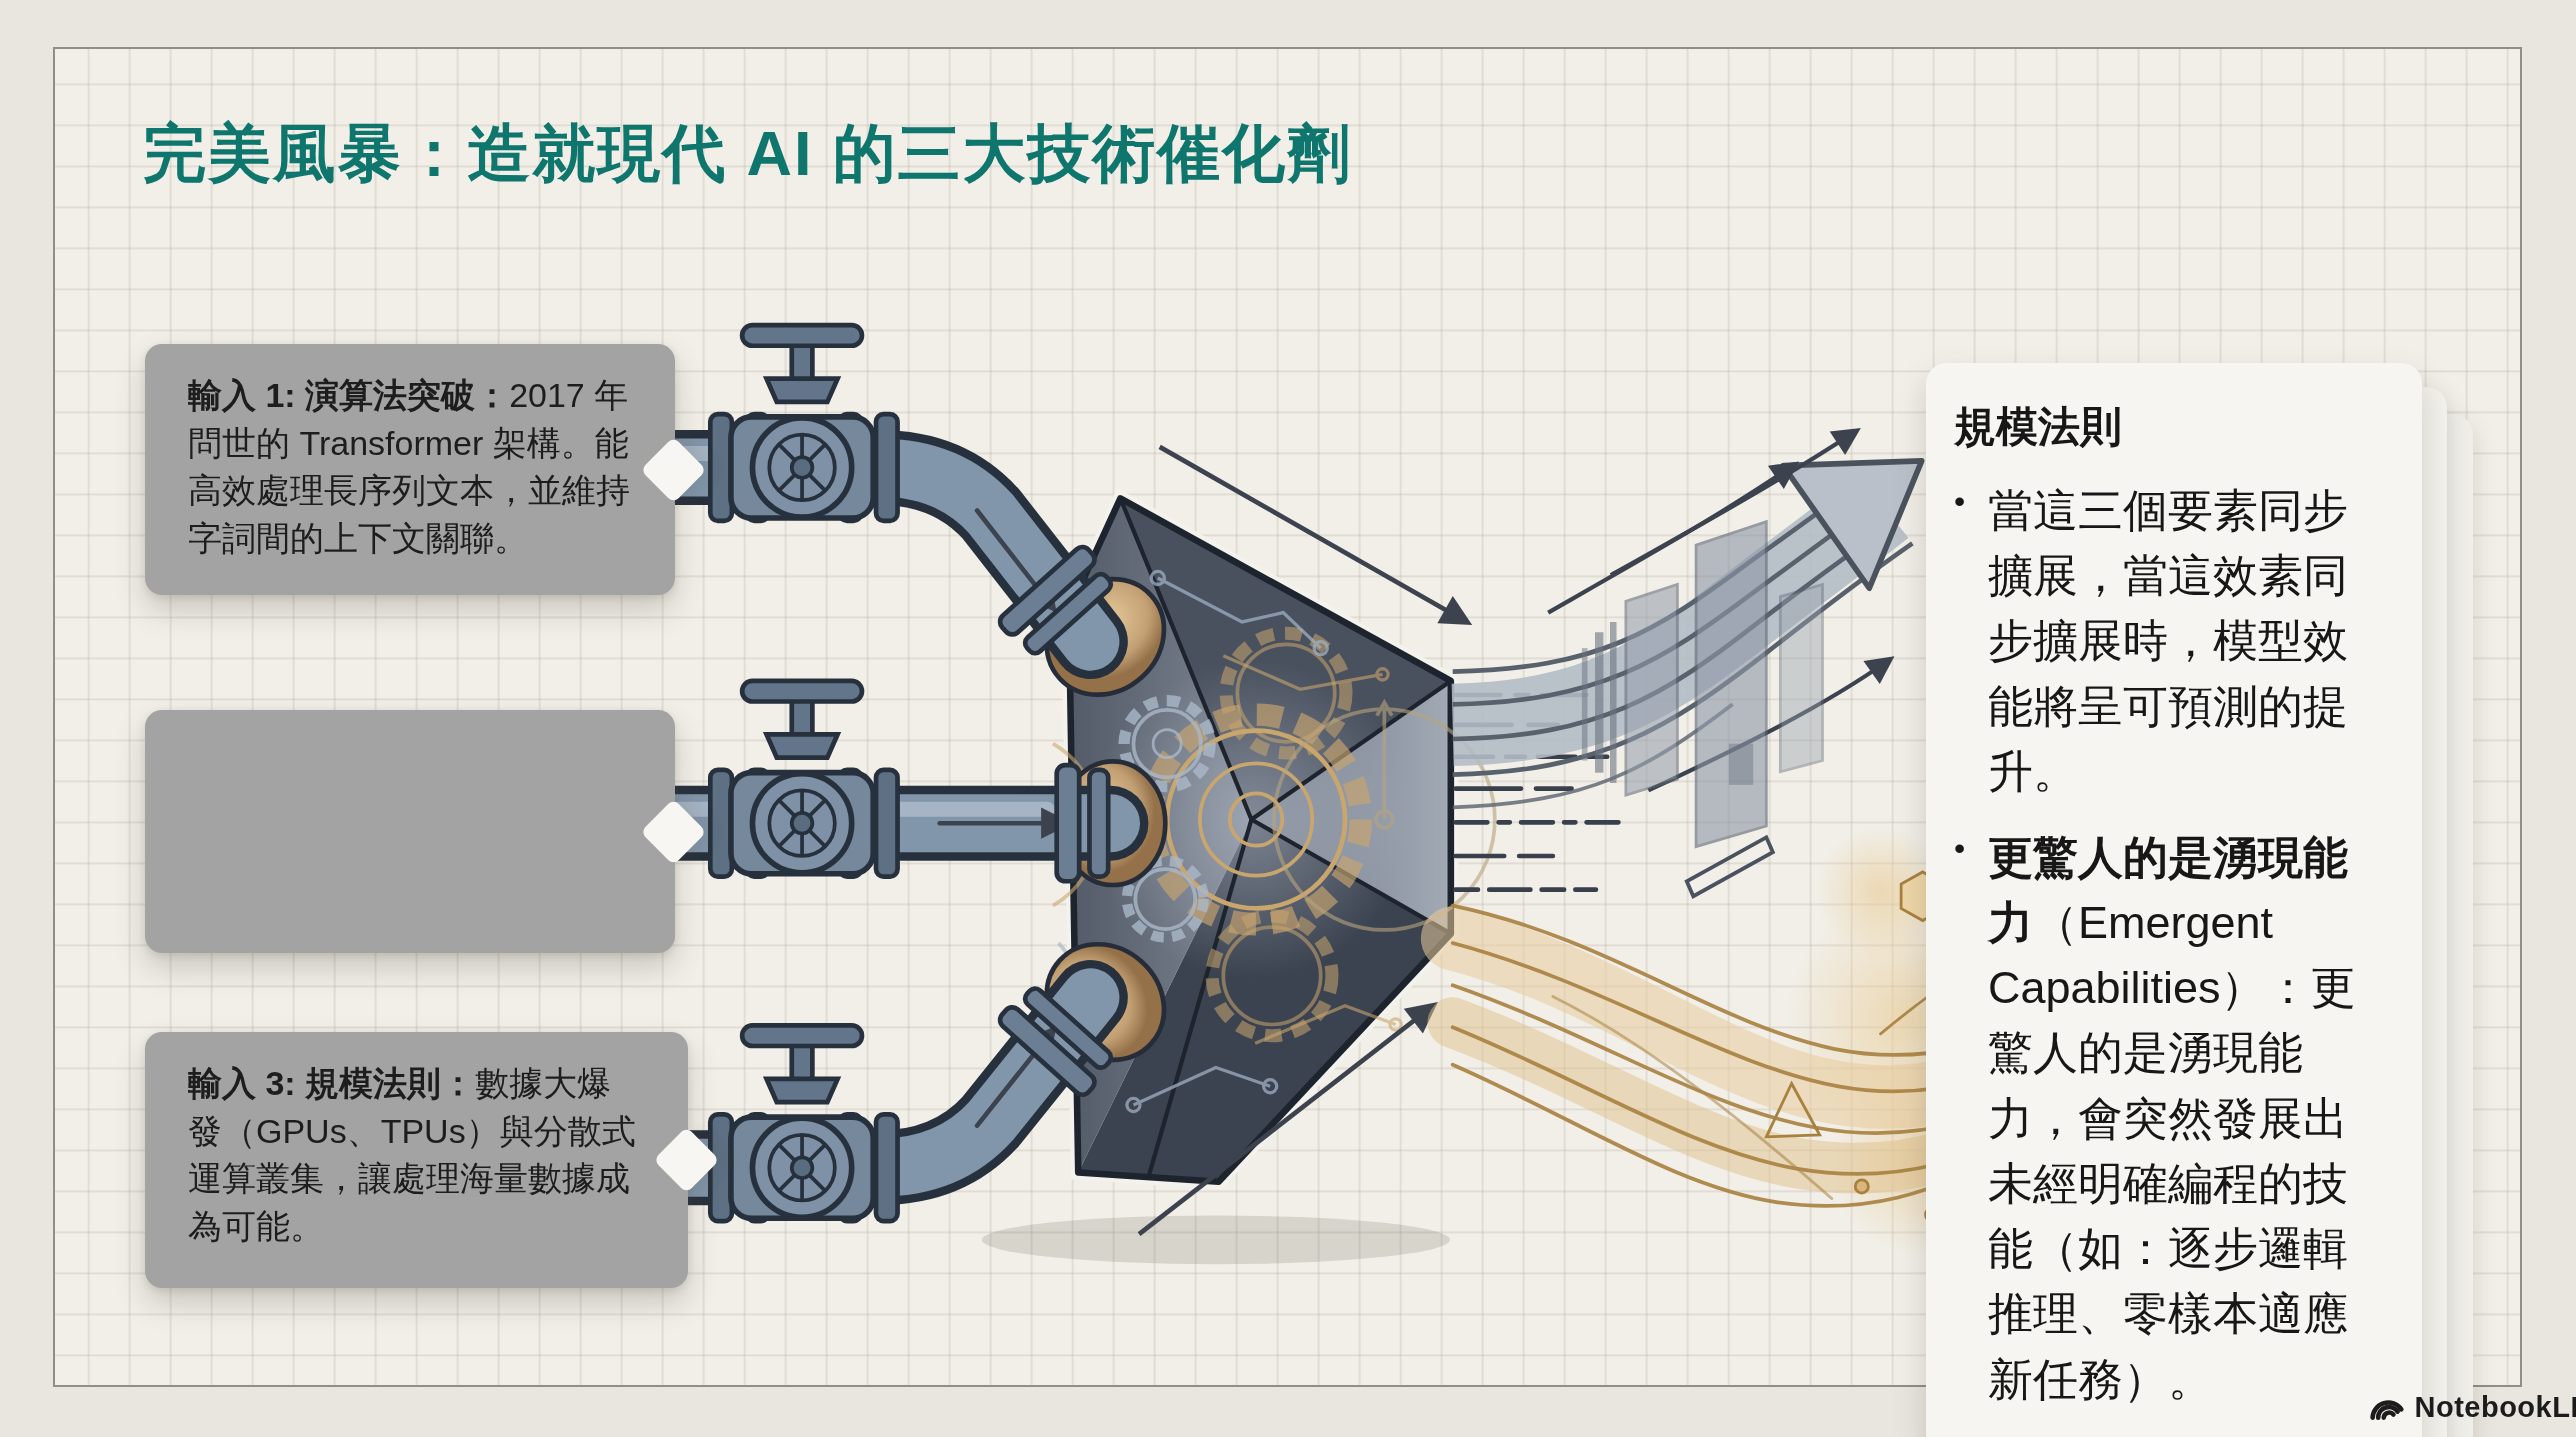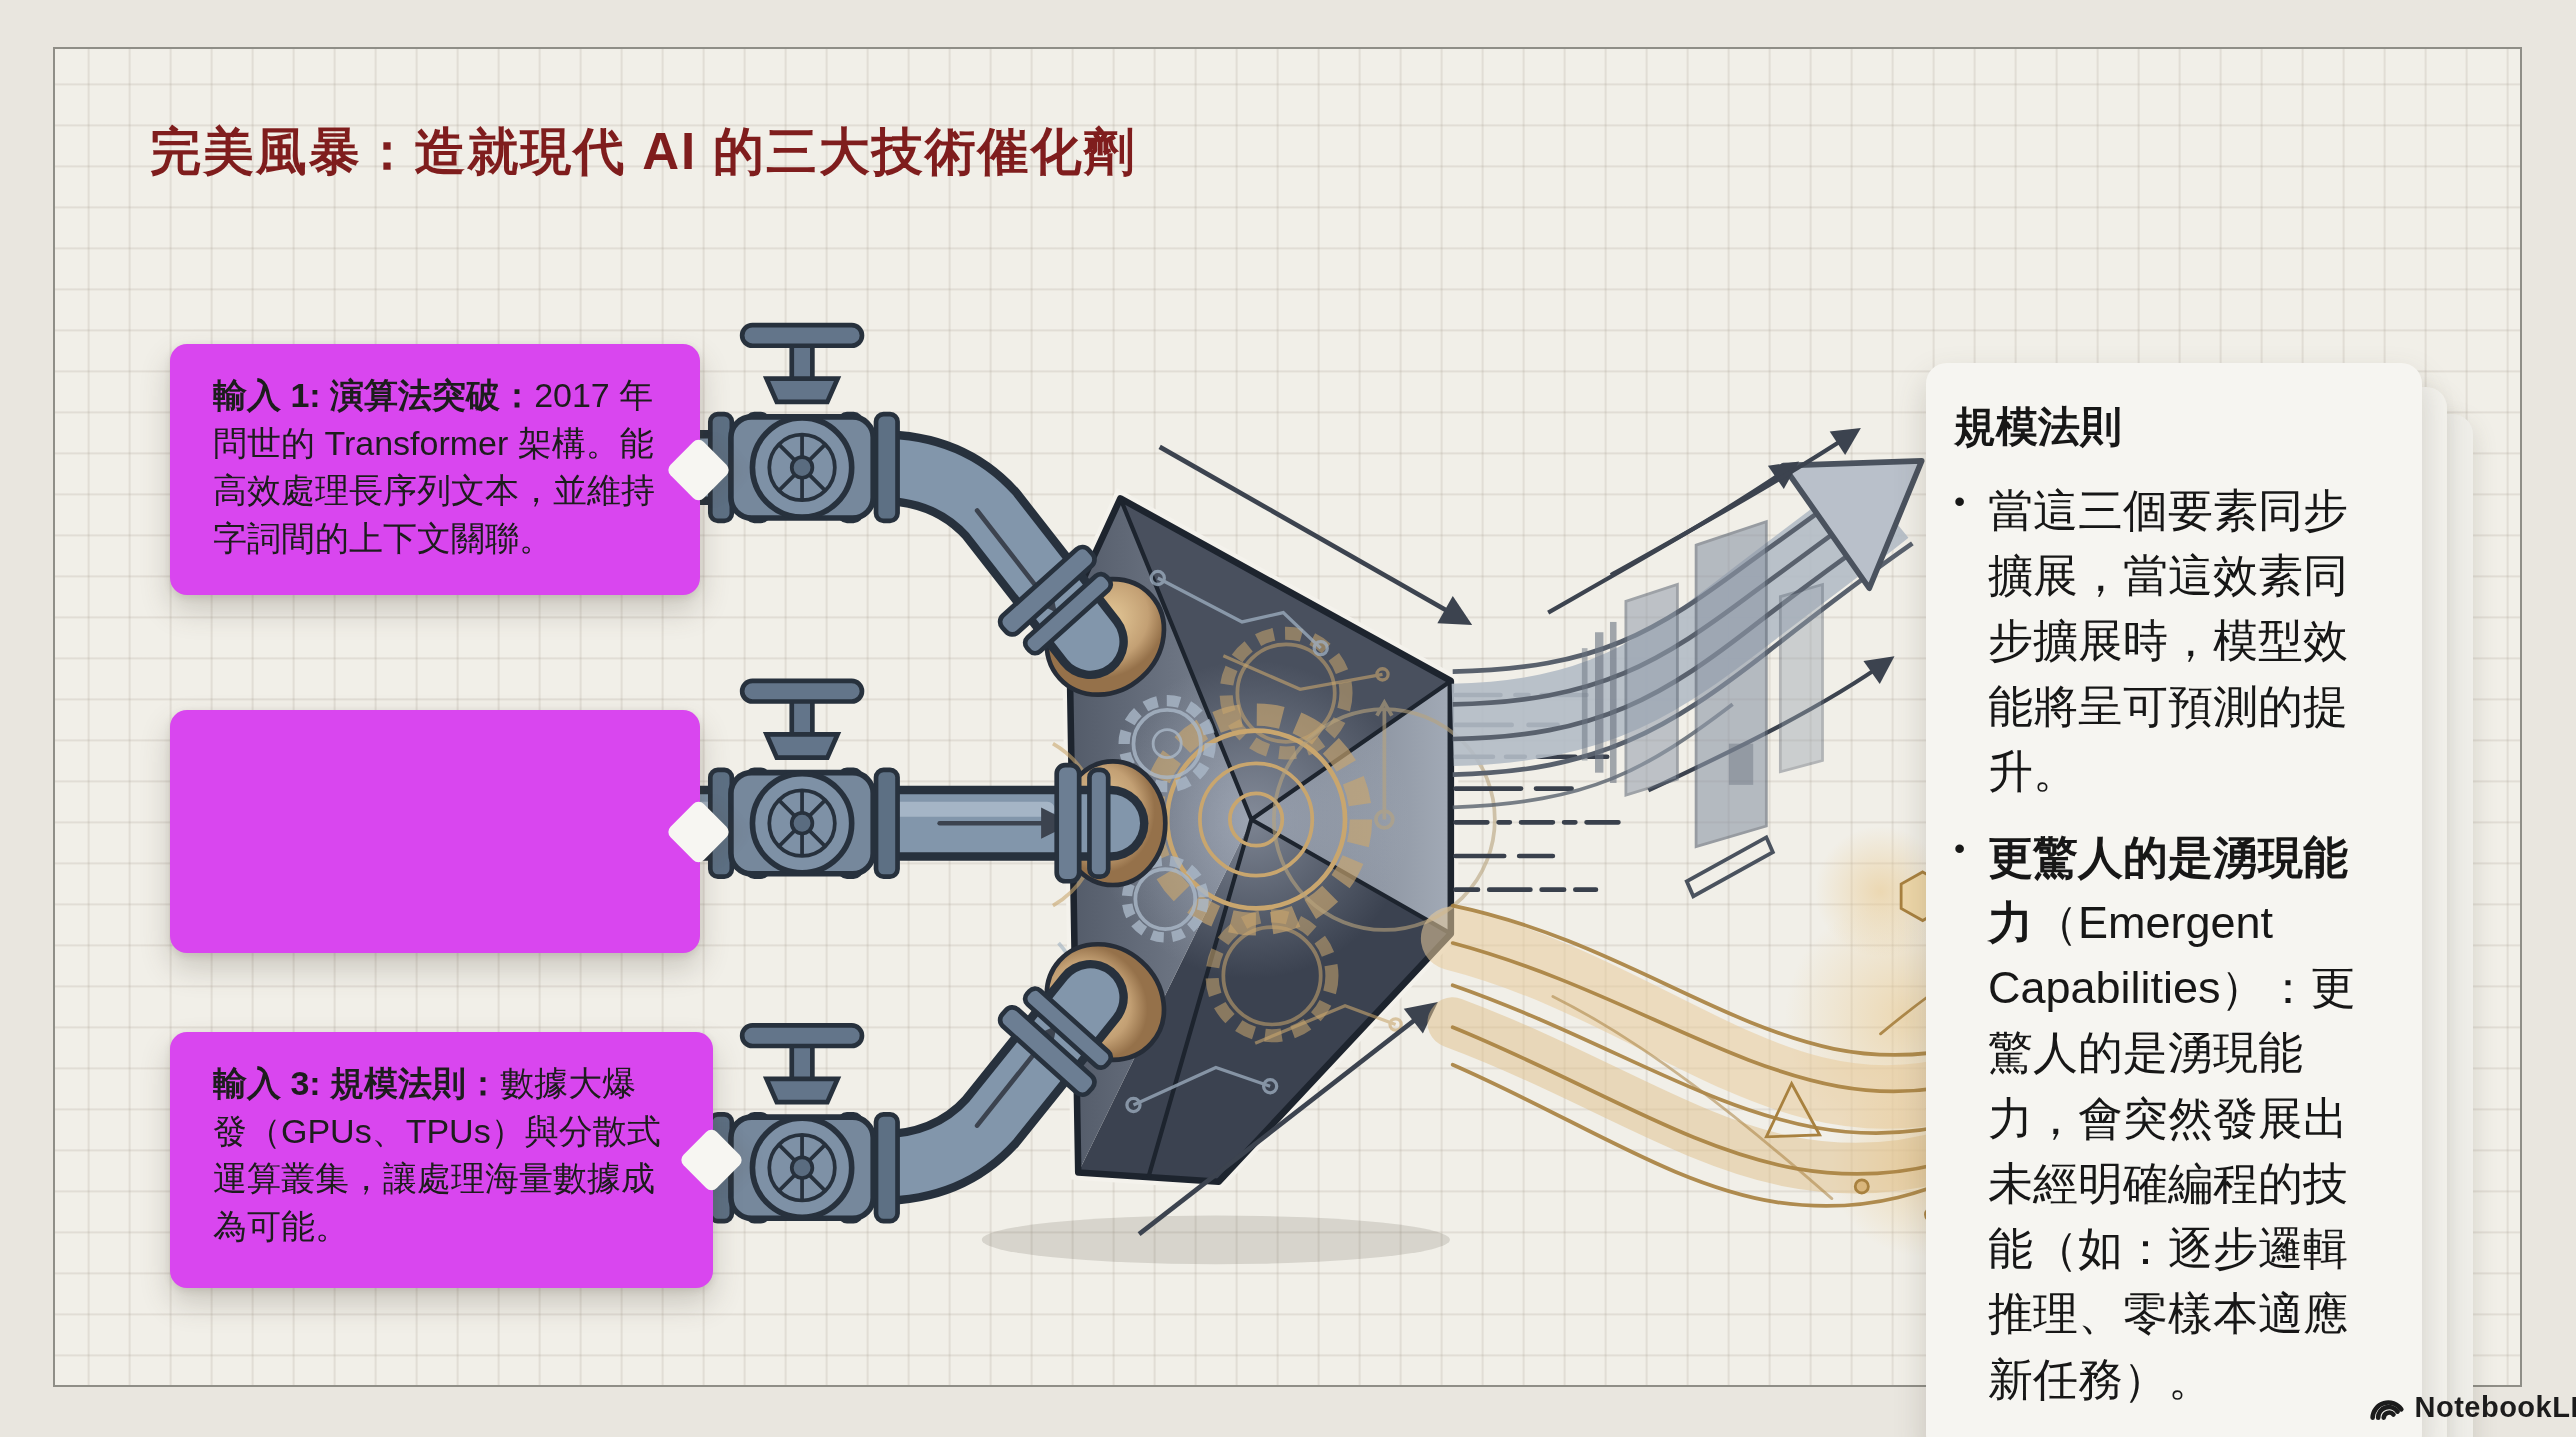--- a/index.html
+++ b/index.html
@@ -7,26 +7,26 @@
   #canvas{position:relative;width:2576px;height:1438px;background:#e9e6df;}
 
   .frame{position:absolute;left:53px;top:47px;width:2469px;height:1340px;
     box-sizing:border-box;border:2.8px solid #8f8e87;background-color:#f1efe8;
     background-image:
       linear-gradient(to right, rgba(168,158,145,.22) 1.9px, transparent 1.9px),
       linear-gradient(to bottom, rgba(168,158,145,.22) 1.9px, transparent 1.9px);
     background-size:41px 41px;background-position:-8.4px -6.6px;}
   .frame svg{position:absolute;left:0;top:0;}
 
-  .title{position:absolute;left:142px;top:110px;margin:8px;
-    font-size:51px;font-weight:800;letter-spacing:1.9px;color:#7f1d1d;}
-
-  .card{position:absolute;background:#d946ef;border-radius:17px;
+  .title{position:absolute;left:142px;top:110px;margin:1px;
+    font-size:63px;font-weight:800;letter-spacing:1.9px;color:#0f766e;}
+
+  .card{position:absolute;background:#a3a3a3;border-radius:17px;
     box-shadow:0 15px 30px rgba(80,72,58,.24),0 2.8px 7.5px rgba(80,72,58,.12);
-    padding:28px 43px;box-sizing:border-box;color:#1d1d1d;margin-left:25px;}
+    padding:28px 43px;box-sizing:border-box;color:#1d1d1d;}
   .card p{margin:0;font-size:34px;line-height:1.40;}
   .card .lead{font-weight:700;}
   .input-card{width:530px;}
   .c1{left:145px;top:344px;min-height:251px;}
   .c2{left:145px;top:710px;min-height:243px;}
   .c3{left:145px;top:1032px;width:543px;min-height:256px;}
   .pointer{position:absolute;right:-21.5px;top:50%;width:47px;height:47px;
     background:#f7f6f2;transform:translateY(-50%) rotate(45deg);
     border-radius:7.5px;box-shadow:9.4px -9.4px 13px rgba(80,72,58,.07);}
 

